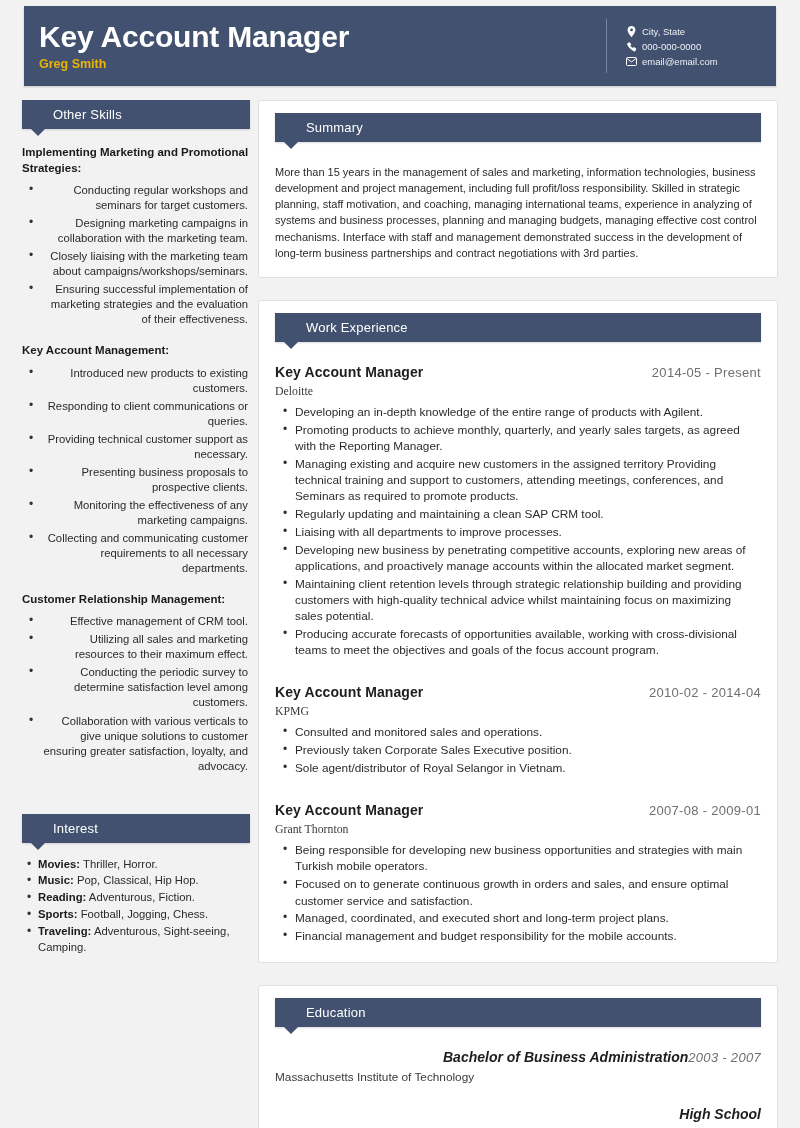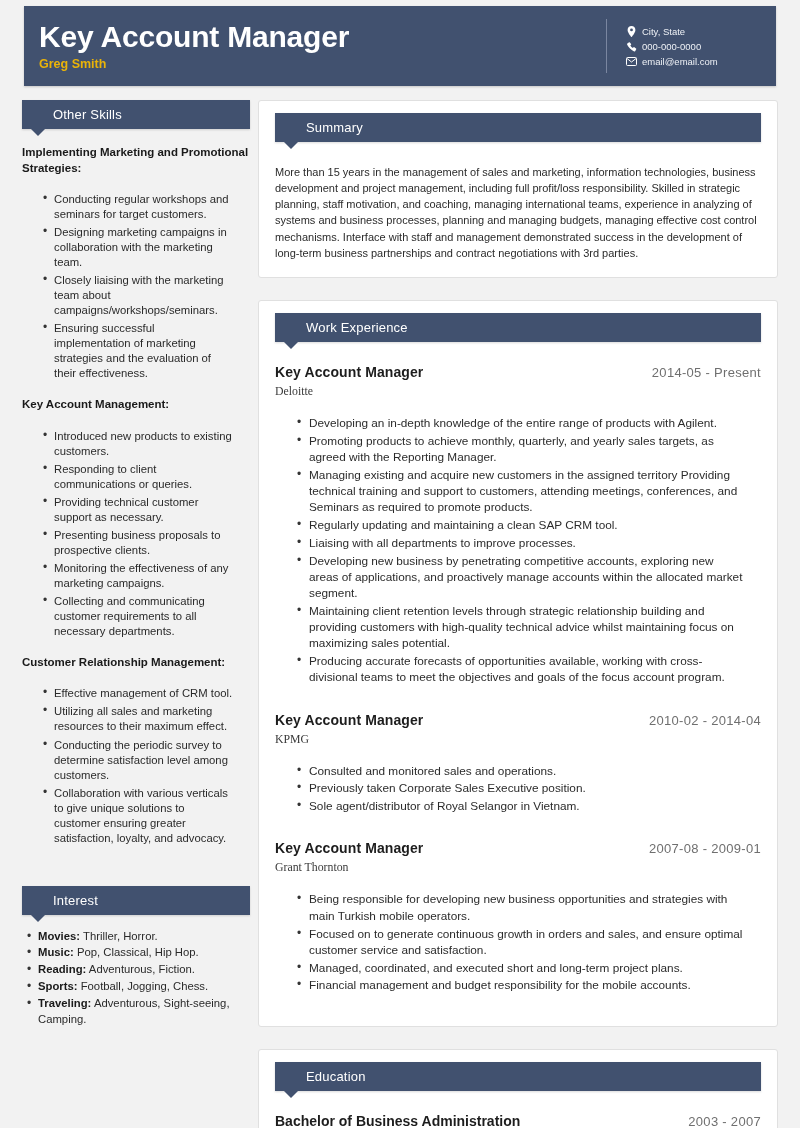--- a/index.html
+++ b/index.html
@@ -121,22 +121,23 @@
   .skill-group { margin-top: 16px; }
   .skill-group:first-of-type { margin-top: 20px; }
   .skill-title {
     font-size: 11.5px;
     font-weight: bold;
     color: #1a1a1a;
     line-height: 1.35;
     margin: 0 0 7px 0;
   }
   ul.bullets {
-    margin: 16px; padding: 0 0 0 16px;
+    margin: 2px; padding: 0 0 0 16px;
     list-style: none;
+    text-align: right;
   }
   ul.bullets > li {
     position: relative;
     font-size: 11.3px;
     line-height: 1.33;
     color: #2a2a2a;
     margin-bottom: 3px;
   }
   ul.bullets > li::before {
     content: "\2022";
@@ -194,21 +195,21 @@
     white-space: nowrap;
     margin-left: 20px;
   }
   .job-company {
     font-size: 11.8px;
     color: #3a3a3a;
     margin: 4px 0 5px 0;
     font-family: Liberation Serif, serif;
   }
   ul.job-bullets {
-    margin: 16px; padding: 0 0 0 18px;
+    margin: 2px; padding: 0 0 0 18px;
     list-style: none;
   }
   ul.job-bullets > li {
     position: relative;
     font-size: 11.8px;
     line-height: 1.38;
     color: #2b2b2b;
     margin-bottom: 1.5px;
   }
   ul.job-bullets > li::before {
@@ -217,21 +218,22 @@
     left: -12px; top: -1px;
     font-size: 12px;
     color: #333;
   }
 
   .edu { margin-bottom: 22px; }
   .edu:last-child { margin-bottom: 0; }
   .edu-head {
     display: flex;
     align-items: baseline;
-    justify-content: space-between;
+    justify-content: flex-end;
+    font-style: italic;
   }
   .edu-degree {
     font-size: 14px;
     font-weight: bold;
     color: #1d1d1d;
     margin: 0;
   }
   .edu-dates {
     font-size: 13px;
     color: #6f6f6f;

